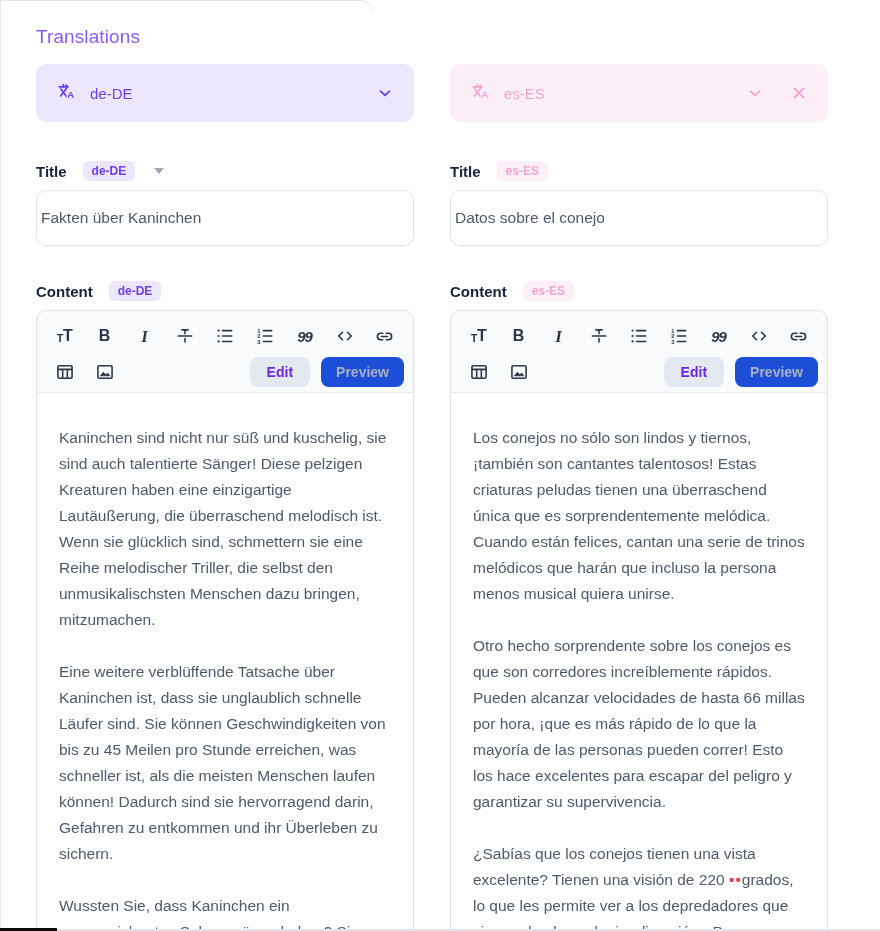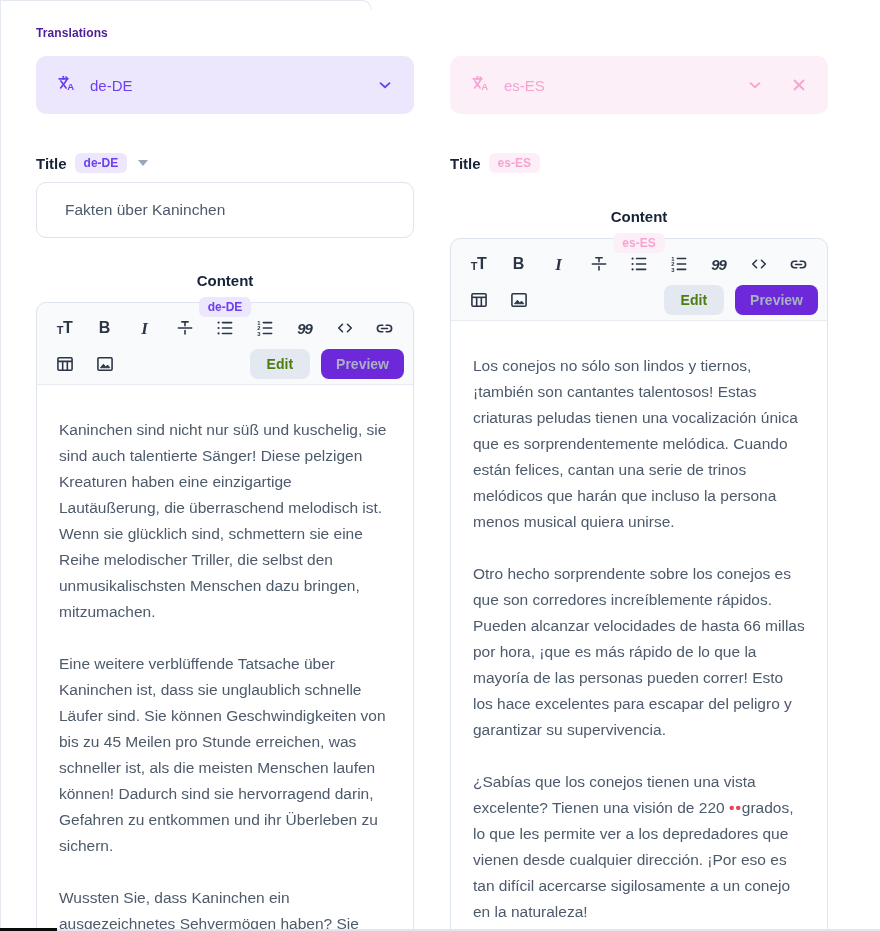--- a/index.html
+++ b/index.html
@@ -9,56 +9,56 @@
     background:#ffffff; font-family:"Liberation Sans", sans-serif; color:#16233A;
   }
   
   .top-edge { position:absolute; top:0; left:0; width:372px; height:10px;
     border-top:1px solid #E4E8EF; border-right:1px solid #E4E8EF; border-top-right-radius:10px; }
   .left-edge { position:absolute; top:0; left:0; width:1px; height:931px; background:#E7EAF0; }
   .bottom-strip { position:absolute; bottom:0; left:0; width:880px; height:2px; background:#E2E5EA; }
   .bottom-black { position:absolute; bottom:0; left:0; width:57px; height:3px; background:#0B0B0B; }
 
   .page { padding:26px 0 0 36px; }
-  .heading { font-size:12px; font-weight:700; color:#4c1d95; margin:0 0 16px 0; letter-spacing:.1px; }
+  .heading { font-size:19px; font-weight:400; color:#8b5cf6; margin:0 0 16px 0; letter-spacing:.1px; }
   .grid { display:grid; grid-template-columns:378px 378px; column-gap:36px; }
 
   .selector { height:58px; border-radius:10px; display:flex; align-items:center;
     padding:0 20px; gap:12px; font-size:15px; font-weight:500; cursor:pointer; }
   .selector.de { background:#ECE7FD; color:#6D3EF2; }
   .selector.es { background:#FDEFF7; color:#F6A3D2; }
   .selector .flex-spacer { flex:1; }
   .selector .xgap { margin-left:14px; display:flex; }
 
-  .field-label { display:flex; align-items:center; gap:8px; margin:38px 0 8px 0; height:22px; }
+  .field-label { display:flex; align-items:center; gap:16px; margin:38px 0 8px 0; height:22px; }
   .label-text { font-weight:700; font-size:15px; color:#16233A; }
   .badge { font-size:12px; font-weight:600; padding:3px 9px; border-radius:6px; line-height:1.2; }
   .badge.de { background:#ECE7FD; color:#6D3EF2; }
   .badge.es { background:#FDEFF7; color:#F6A3D2; }
   .caret-down { width:0; height:0; border-left:5px solid transparent; border-right:5px solid transparent;
     border-top:6px solid #9AA7B8; margin-left:3px; }
 
   .text-input { height:56px; border:1px solid #DDE4EE; border-radius:10px; background:#fff;
-    display:flex; align-items:center; padding:0 28px; font-size:15.5px; color:#4D5A6B; }
-
-  .content-label { margin-top:34px;flex-direction:column; }
+    display:flex; align-items:center; padding:0 4px; font-size:15.5px; color:#4D5A6B; }
+
+  .content-label { margin-top:34px; }
 
   .editor { border:1px solid #DDE4EE; border-radius:10px; background:#F8FAFC; height:720px; overflow:hidden; }
   .toolbar { padding:7px 9px 2px 9px; }
   .trow { display:flex; align-items:center; height:36px; gap:3px; }
   .tbtn { width:37px; height:32px; display:flex; align-items:center; justify-content:center;
     border:none; background:transparent; border-radius:6px; color:#2B3545; padding:0; cursor:pointer; }
   .glyph { font-weight:700; font-size:16px; color:#2B3545; line-height:1; }
   .glyph.small { font-size:11px; }
   .glyph.italic { font-family:"Liberation Serif", serif; font-style:italic; font-size:17px; font-weight:600; }
   .glyph.quote { letter-spacing:-1px; font-size:15px;font-style:italic; }
   .heading-glyph { display:flex; align-items:flex-end; letter-spacing:-.5px; }
-  .btn-edit { margin-left:auto; background:#E4E9F1; color:#4d7c0f; font-weight:600; font-size:14px;
+  .btn-edit { margin-left:auto; background:#E4E9F1; color:#6d28d9; font-weight:600; font-size:14px;
     padding:7px 17px; border-radius:8px; border:none; font-family:inherit; cursor:pointer; }
-  .btn-preview { margin-left:8px; background:#6d28d9; color:#A6B2C3; font-weight:600; font-size:14px;
+  .btn-preview { margin-left:8px; background:#1d4ed8; color:#A6B2C3; font-weight:600; font-size:14px;
     padding:7px 15px; border-radius:8px; border:none; font-family:inherit; cursor:pointer; }
   .econtent { background:#ffffff; border-top:1px solid #E7ECF3; padding:17px 22px;
     font-size:15.5px; line-height:26px; color:#4D5A6B; height:100%; }
   .econtent p { margin:15px 0 26px 0; }
   .marker { color:#E8435A; font-weight:700; letter-spacing:1px; }
   svg { display:block; }
 </style>
 </head>
 <body>
 
@@ -213,20 +213,23 @@
           <svg width="18" height="18" viewBox="0 0 24 24" fill="none" stroke="currentColor" stroke-width="2.4" stroke-linecap="round">
               <path d="M6 6l12 12M18 6L6 18"></path>
             </svg>
         </span>
       </div>
 
       <div class="field-label">
         <span class="label-text">Title</span>
         <span class="badge es">es-ES</span>
       </div>
+      <div class="text-input">
+        <span>Datos sobre el conejo</span>
+      </div>
 
       <div class="field-label content-label">
         <span class="label-text">Content</span>
         <span class="badge es">es-ES</span>
       </div>
 
       <div class="editor">
         <div class="toolbar">
           <div class="trow">
             <button class="tbtn">
@@ -297,21 +300,21 @@
               <svg width="20" height="20" viewBox="0 0 24 24" fill="none" stroke="currentColor" stroke-width="1.9" stroke-linejoin="round">
                   <rect x="3.5" y="4.5" width="17" height="15" rx="1.5"></rect>
                   <path d="M6.5 16.5l3.6-4.3 2.9 3.4 2-2.4 2.8 3.3z" fill="currentColor" stroke="currentColor" stroke-width="1"></path>
                 </svg>
             </button>
             <button class="btn-edit">Edit</button>
             <button class="btn-preview">Preview</button>
           </div>
         </div>
         <div class="econtent">
-          <p>Los conejos no sólo son lindos y tiernos, ¡también son cantantes talentosos! Estas criaturas peludas tienen una vocalización única que es sorprendentemente melódica. Cuando están felices, cantan una serie de trinos melódicos que harán que incluso la persona menos musical quiera unirse.</p>
+          <p>Los conejos no sólo son lindos y tiernos, ¡también son cantantes talentosos! Estas criaturas peludas tienen una überraschend única que es sorprendentemente melódica. Cuando están felices, cantan una serie de trinos melódicos que harán que incluso la persona menos musical quiera unirse.</p>
           <p>Otro hecho sorprendente sobre los conejos es que son corredores increíblemente rápidos. Pueden alcanzar velocidades de hasta 66 millas por hora, ¡que es más rápido de lo que la mayoría de las personas pueden correr! Esto los hace excelentes para escapar del peligro y garantizar su supervivencia.</p>
           <p><span>¿Sabías que los conejos tienen una vista excelente? Tienen una visión de 220 </span><span class="marker">••</span><span>grados, lo que les permite ver a los depredadores que vienen desde cualquier dirección. ¡Por eso es tan difícil acercarse sigilosamente a un conejo en la naturaleza!</span></p>
 
         </div>
       </div>
     </div>
 
   </div>
 </div>
 

